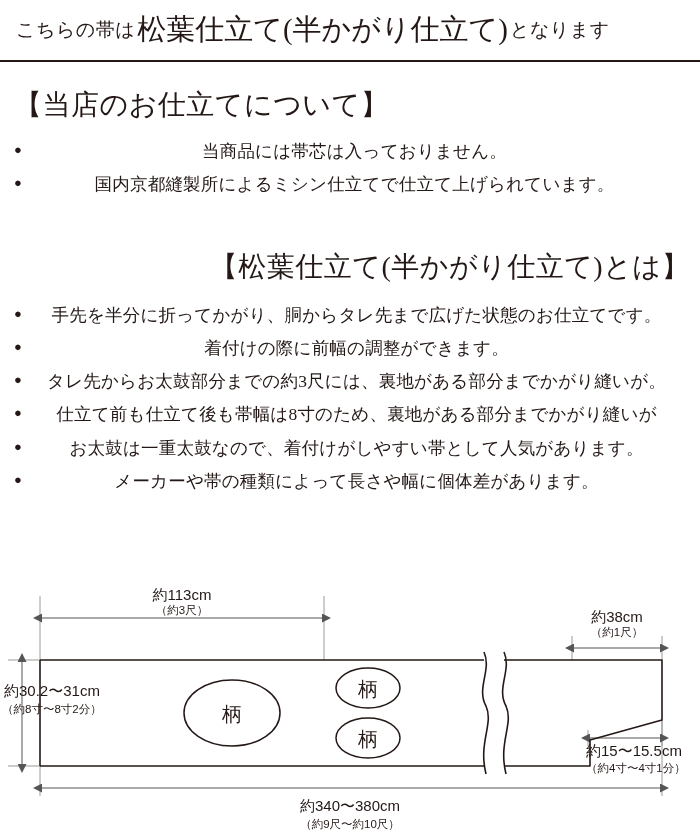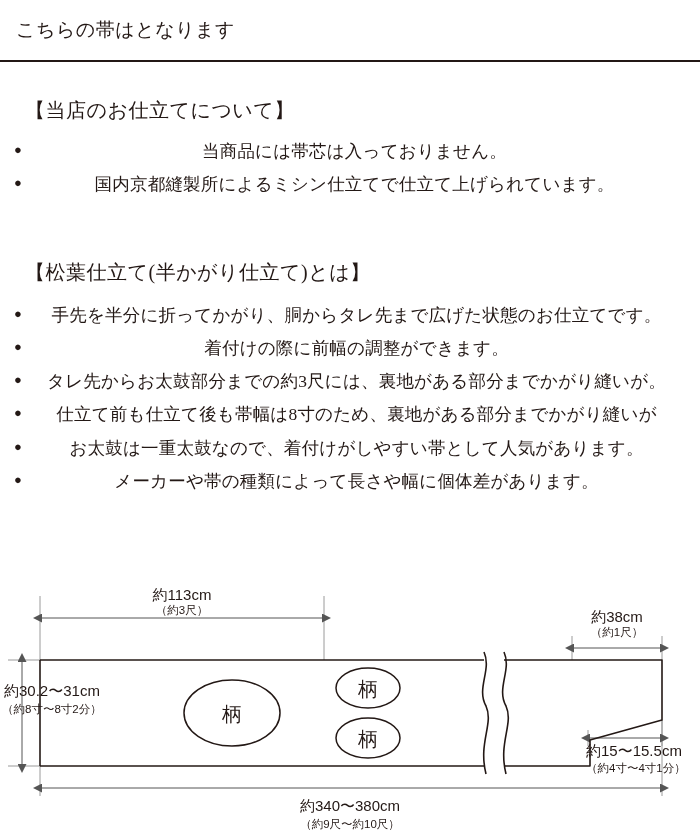--- a/index.html
+++ b/index.html
@@ -38,23 +38,23 @@
     margin: 0 2px;
   }
   .header .tail {
     font-size: 19px;
     letter-spacing: 0.5px;
     text-align: right;
   }
 
   
   .section-title {
-    font-size: 20px;
+    font-size: 28px;
     letter-spacing: 0.5px;
-    margin: 11px;
+    margin: 0;
   }
   .bullet-line {
     font-size: 17.5px;
     letter-spacing: 0.2px;
     line-height: 1.55;
     margin: 0;
     display: flex;
     align-items: flex-start;
   }
   .bullet-line .dot {
@@ -69,21 +69,21 @@
     line-height: 1.55;
     margin: 0;
     padding-left: 22px;
   }
 
   #sec1 { position: absolute; left: 14px; top: 86px; width: 672px; }
   #sec1 .section-title { margin-bottom: 14px; }
   #sec1 .bullet-line { margin-bottom: 6px; }
 
   #sec2 { position: absolute; left: 14px; top: 248px; width: 676px; }
-  #sec2 .section-title { margin-bottom: 16px; }
+  #sec2 .section-title { margin-bottom: 16px; text-align: right; }
   #sec2 .bullet-line { margin-bottom: 6px; }
 
   
   #diagram {
     position: absolute;
     left: 0; top: 578px;
     width: 700px; height: 262px;
   }
   #diagram svg { display: block; }
   .dimtxt {
@@ -98,20 +98,21 @@
     fill: #231815;
   }
 </style>
 </head>
 <body>
 
 <div id="page">
 
   <div class="header">
     <span class="lead">こちらの帯は</span>
+    <span class="big">松葉仕立て(半かがり仕立て)</span>
     <span class="tail">となります</span>
   </div>
 
   <div id="sec1">
     <div class="section-title">【当店のお仕立てについて】</div>
     <div class="bullet-line">
       <span class="dot">●</span>
       <span class="txt">当商品には帯芯は入っておりません。</span>
     </div>
     <div class="bullet-line">

